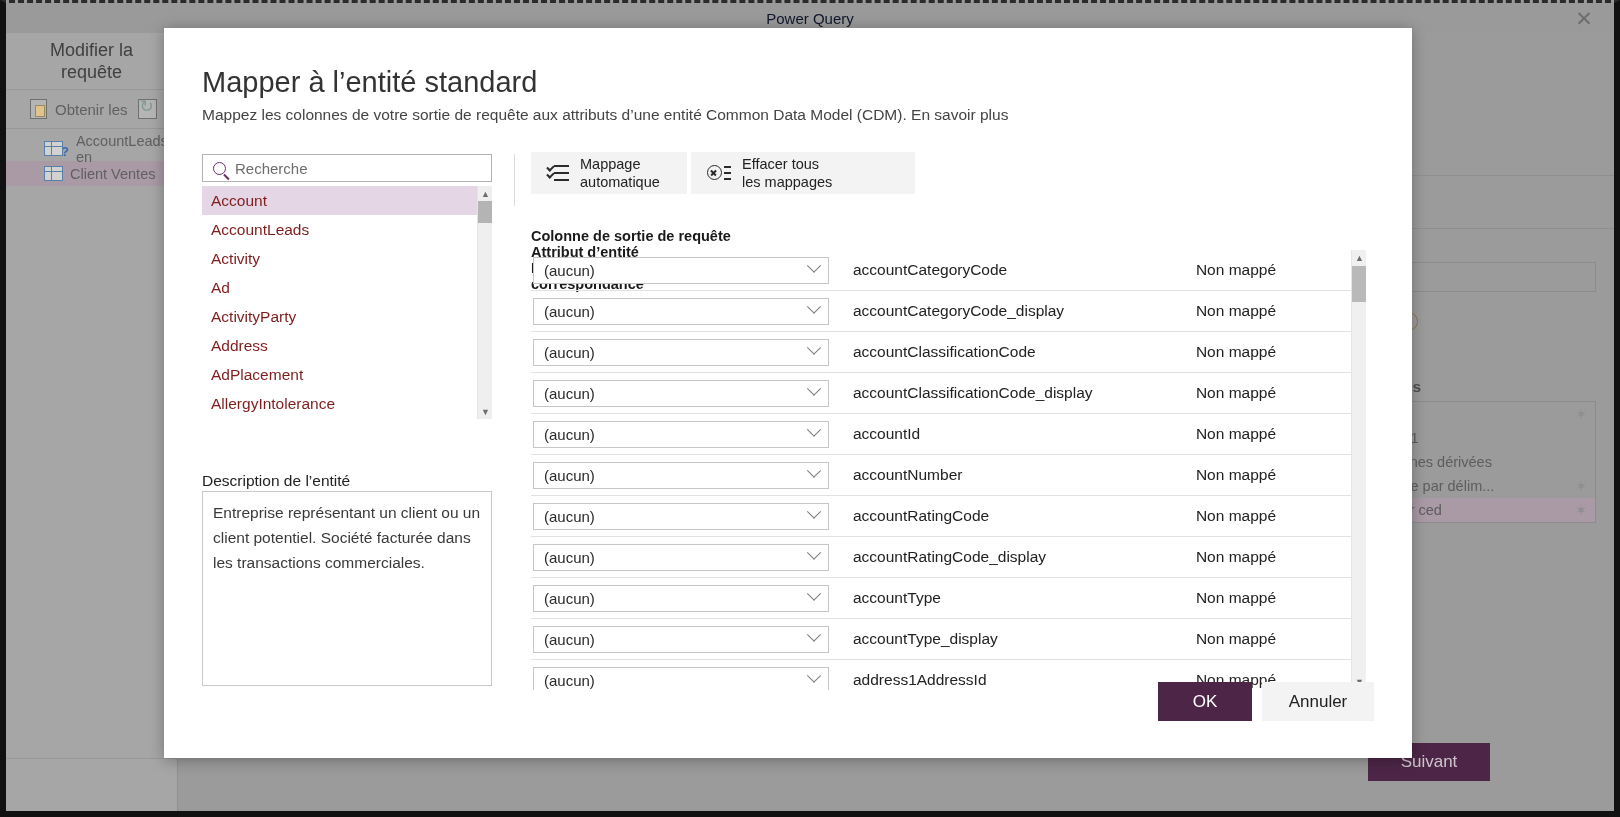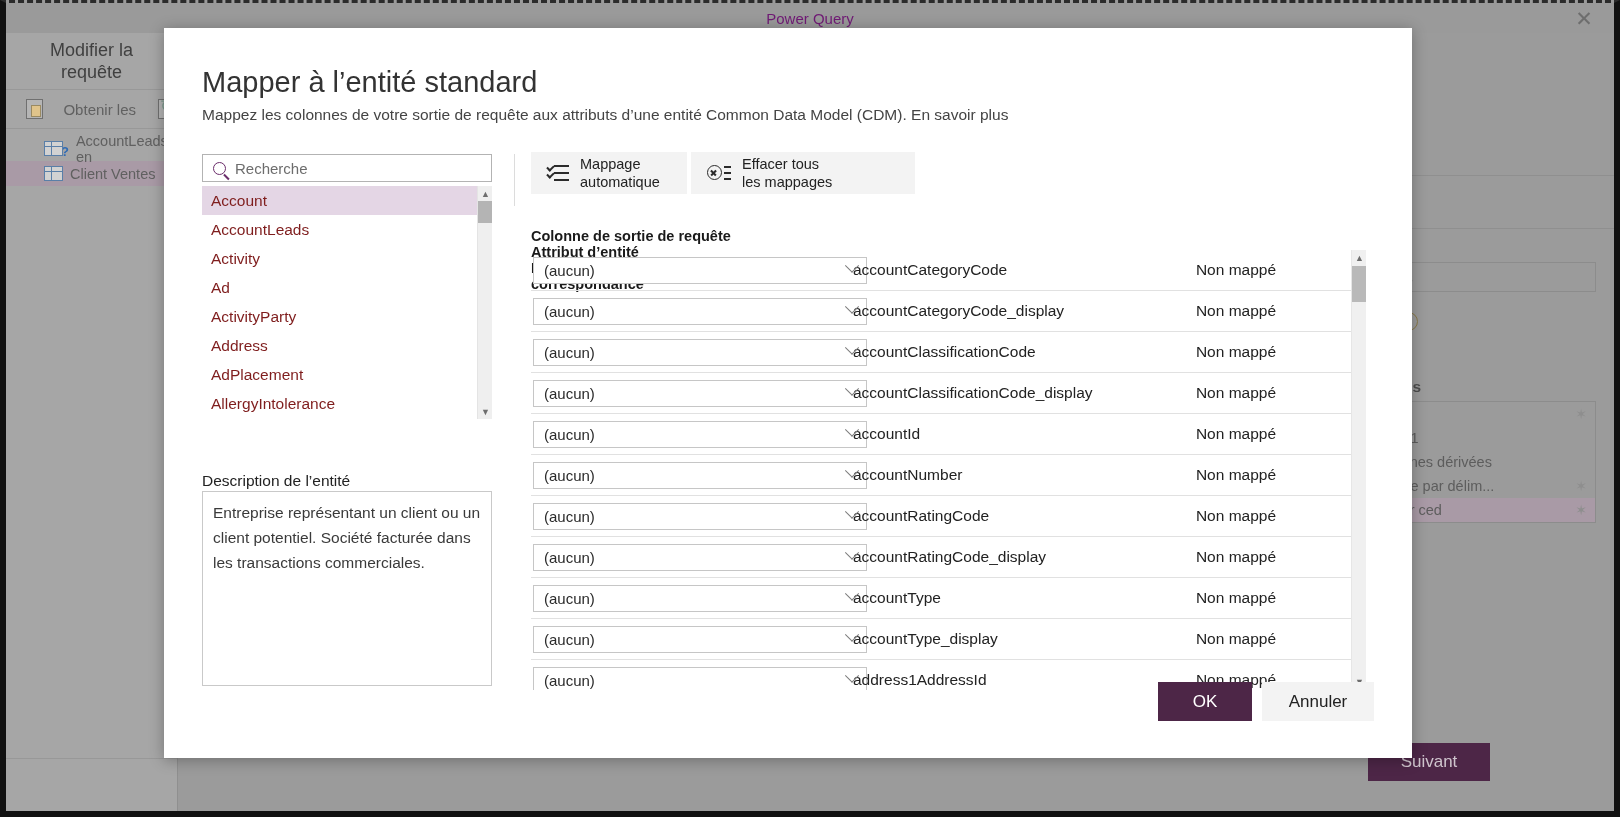--- a/index.html
+++ b/index.html
@@ -28,21 +28,21 @@
     border-left: 6px solid #111;
     border-right: 6px solid #111;
     border-bottom: 6px solid #111;
   }
   .bg-titlebar {
     position: absolute; left: 6px; top: 3px; right: 6px; height: 30px;
     background: #9a9a9a;
     display: flex; align-items: center; justify-content: center;
   }
   .bg-titlebar .t {
-    font-size: 15px; color: #701a75; text-align: center;
+    font-size: 15px; color: #0f172a; text-align: center;
   }
   .bg-close {
     position: absolute; right: 14px; top: 4px;
     width: 44px; height: 28px;
     display: flex; align-items: center; justify-content: center;
     color: #6e6e6e; font-size: 21px; line-height: 1;
   }
 
   
   .bg-left {
@@ -52,24 +52,23 @@
   }
   .bg-left-title {
     position: absolute; left: 0; right: 0; top: 0; height: 57px;
     display: flex; align-items: center; justify-content: center;
     text-align: center;
     font-size: 18px; color: #404040; line-height: 1.25;
     border-bottom: 1px solid #989898;
   }
   .bg-left-btn {
     position: absolute; left: 0; right: 0; top: 57px; height: 39px;
-    display: flex; align-items: center; padding-left: 12px; gap: 20px;
+    display: flex; align-items: center; padding-left: 24px; gap: 8px;
     font-size: 15px; color: #616161;
     border-bottom: 1px solid #989898;
-    justify-content: flex-end;
   }
   .bg-doc-icon {
     width: 17px; height: 20px; position: relative; display: inline-block;
     border: 1.6px solid #707070; background: #b5b5b5;
   }
   .bg-doc-icon::after {
     content: ""; position: absolute; right: 1px; bottom: 1px;
     width: 8px; height: 10px; background: #e0c48b; border: 1px solid #9a8a62;
   }
   .bg-refresh-icon {
@@ -294,21 +293,21 @@
     display: flex;
   }
   .tbl-body { width: 820px; }
   .tbl-row {
     height: 41px;
     display: flex; align-items: center;
     border-bottom: 1px solid #e1e1e1;
   }
   .cell-sel { width: 322px; padding-left: 2px; }
   .sel-ctl {
-    width: 334px; height: 27px;
+    width: 296px; height: 27px;
     border: 1px solid #c6c6c6; background: #fff;
     display: flex; align-items: center; justify-content: space-between;
     padding: 0 9px 0 10px;
     font-size: 15px; color: #2b2b2b;
   }
   .chev {
     width: 10px; height: 10px;
     border-right: 1.6px solid #7c7c7c; border-bottom: 1.6px solid #7c7c7c;
     transform: rotate(45deg) translate(-3px,-3px);
   }

